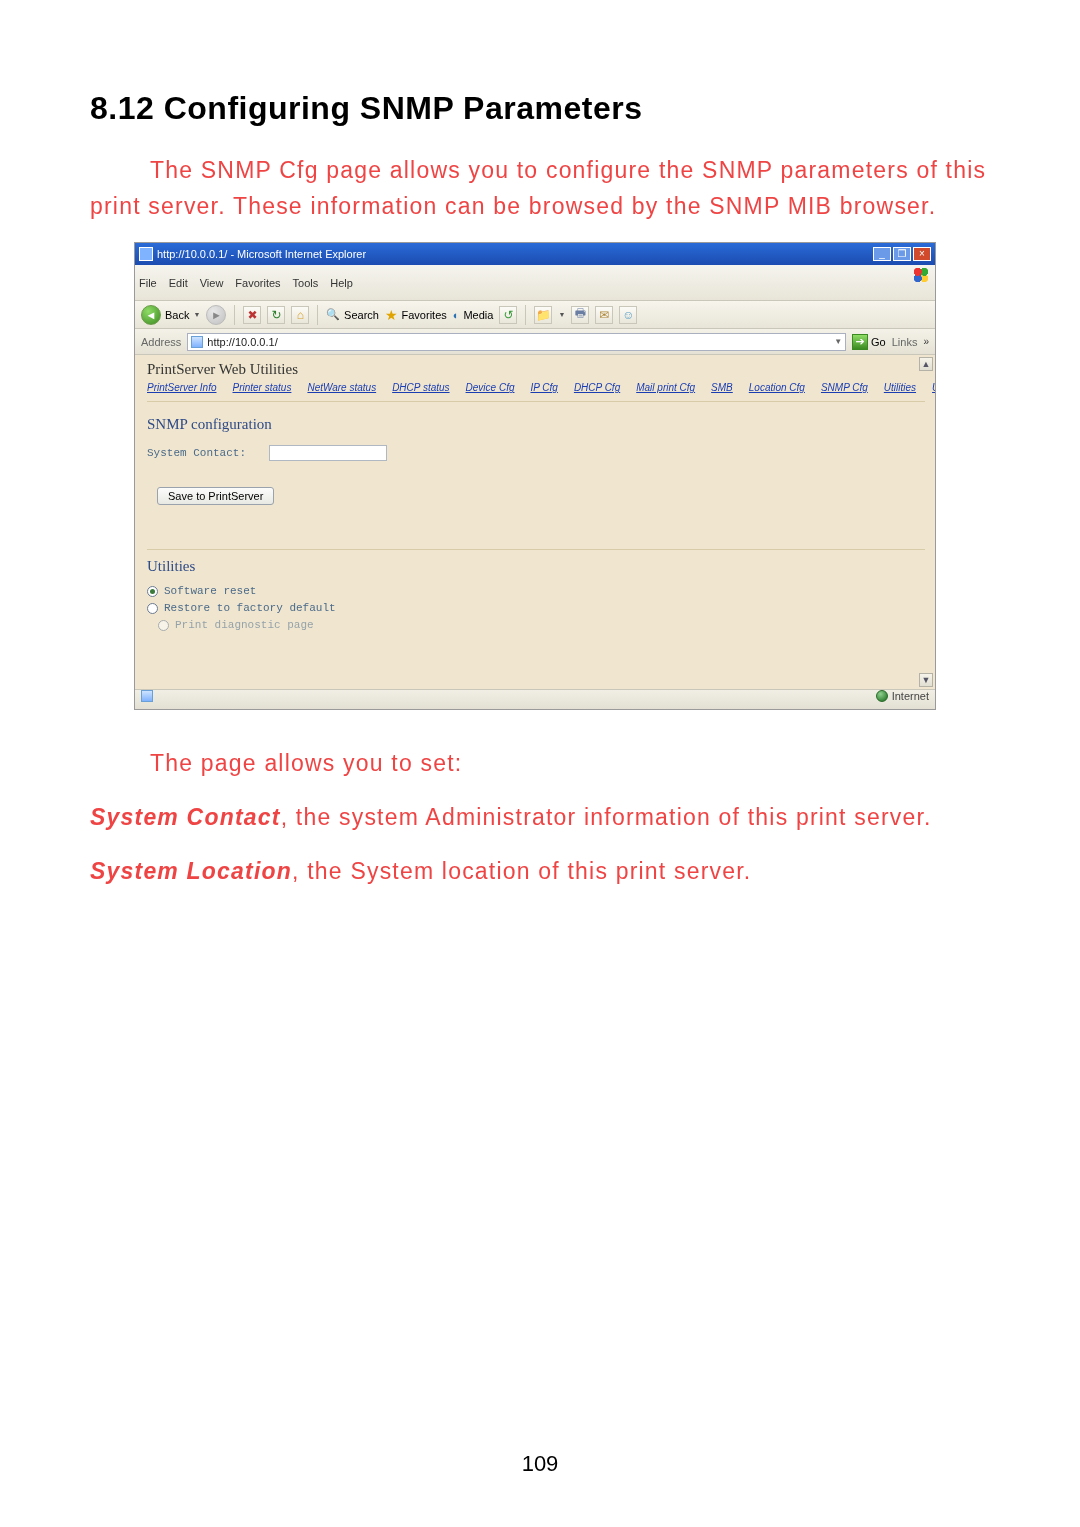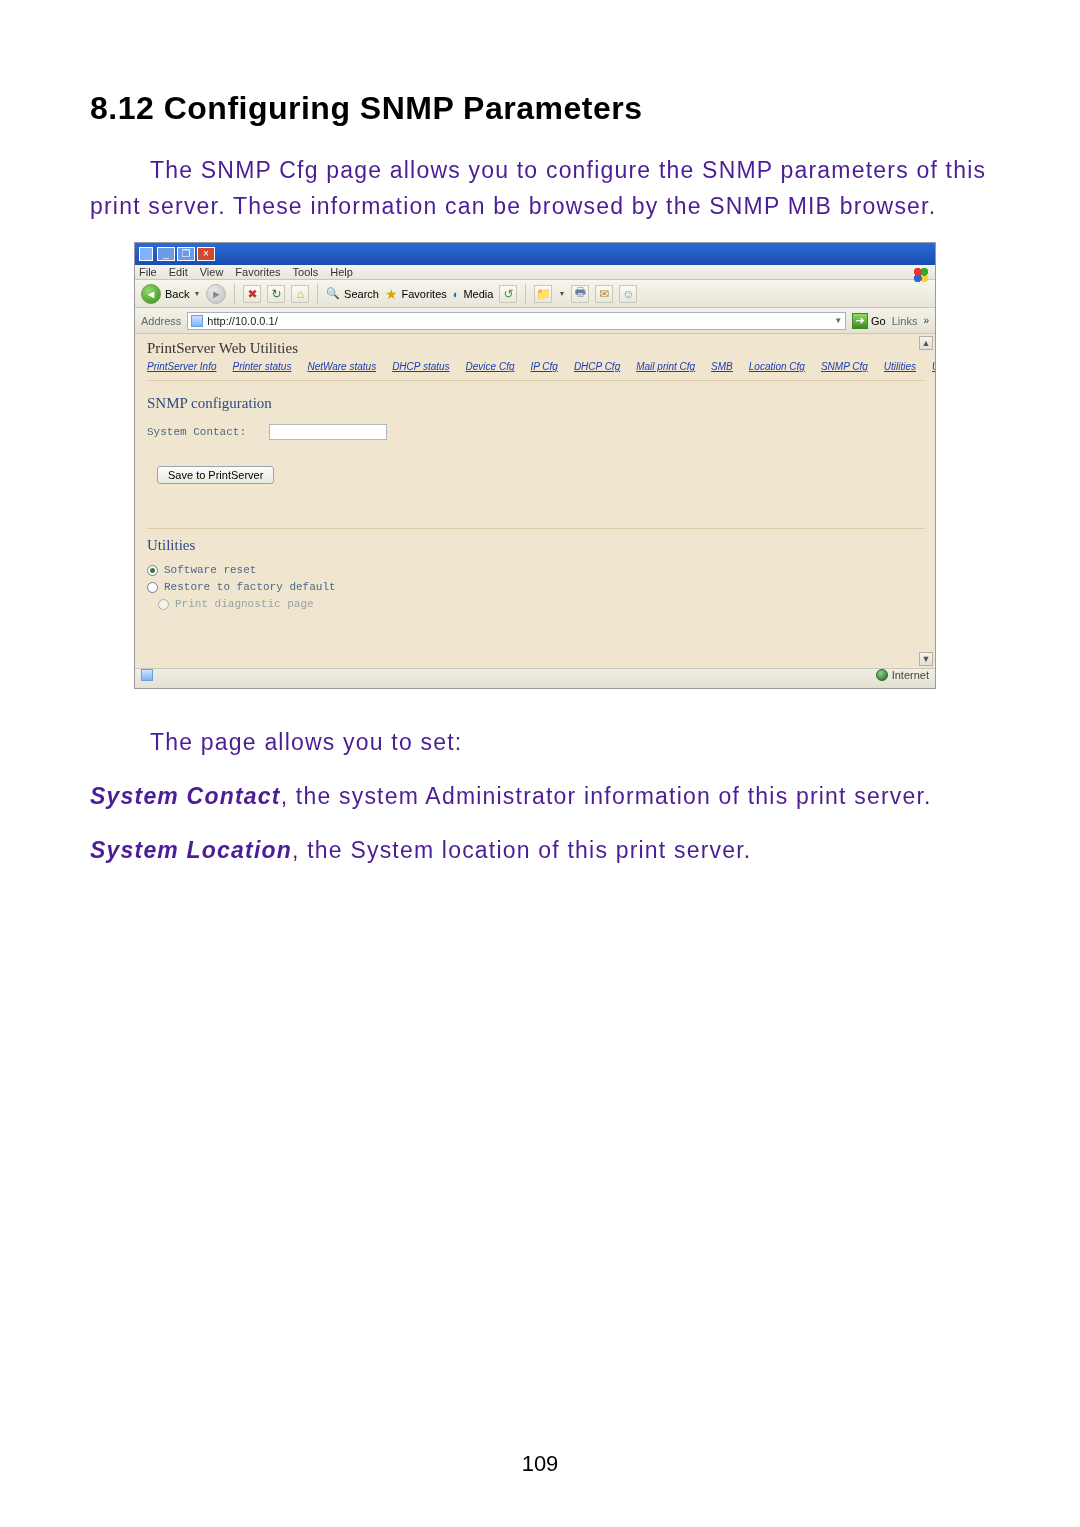--- a/index.html
+++ b/index.html
@@ -15,21 +15,21 @@
     .heading {
       font-size: 32px;
       font-weight: bold;
       letter-spacing: 0.5px;
       margin-bottom: 26px;
     }
     .para {
       font-size: 23px;
       line-height: 1.55;
       letter-spacing: 1.2px;
-      color: #4c1d95;
+      color: #ef4444;
       margin-bottom: 18px;
     }
     .indent { text-indent: 60px; }
     .bolditalic { font-weight: bold; font-style: italic; }
     .page-num {
       position: absolute;
       bottom: 50px;
       left: 0; right: 0;
       text-align: center;
       font-size: 22px;
@@ -56,21 +56,21 @@
     }
     .tb-icon { width: 14px; height: 14px; background:#7fb2ff; border:1px solid #fff; margin-right:4px; }
     .tb-title { flex: 1; font-size: 11px; }
     .tb-ctrl { display:flex; gap:2px; }
     .tb-btn { width:18px; height:14px; border:1px solid #fff; display:flex; align-items:center; justify-content:center; font-size:10px; line-height:1; }
     .tb-min, .tb-max { background:#6a9ae8; color:#fff; }
     .tb-close { background:#d24a2c; color:#fff; }
 
     
     .menubar {
-      height: 15px;
+      height: 36px;
       background: linear-gradient(#f5f4ee, #e8e5d8);
       border-bottom: 1px solid #c9c7ba;
       display: flex;
       align-items: center;
       padding: 0 4px;
       gap: 12px;
       color:#333;
       position: relative;
     }
     .mnu { text-decoration: none; color:#333; }
@@ -199,20 +199,21 @@
 
 <h1 class="heading">8.12   Configuring SNMP Parameters</h1>
 
 <p class="para indent">The SNMP Cfg page allows you to configure the SNMP parameters of this print server. These information can be browsed by the SNMP MIB browser.</p>
 
 <div class="shot-wrap">
   <div class="shot">
 
     <div class="titlebar">
       <div class="tb-icon"></div>
+      <div class="tb-title">http://10.0.0.1/ - Microsoft Internet Explorer</div>
       <div class="tb-ctrl">
         <div class="tb-btn tb-min">_</div>
         <div class="tb-btn tb-max">❐</div>
         <div class="tb-btn tb-close">×</div>
       </div>
     </div>
 
     <div class="menubar">
       <span class="mnu">File</span>
       <span class="mnu">Edit</span>

